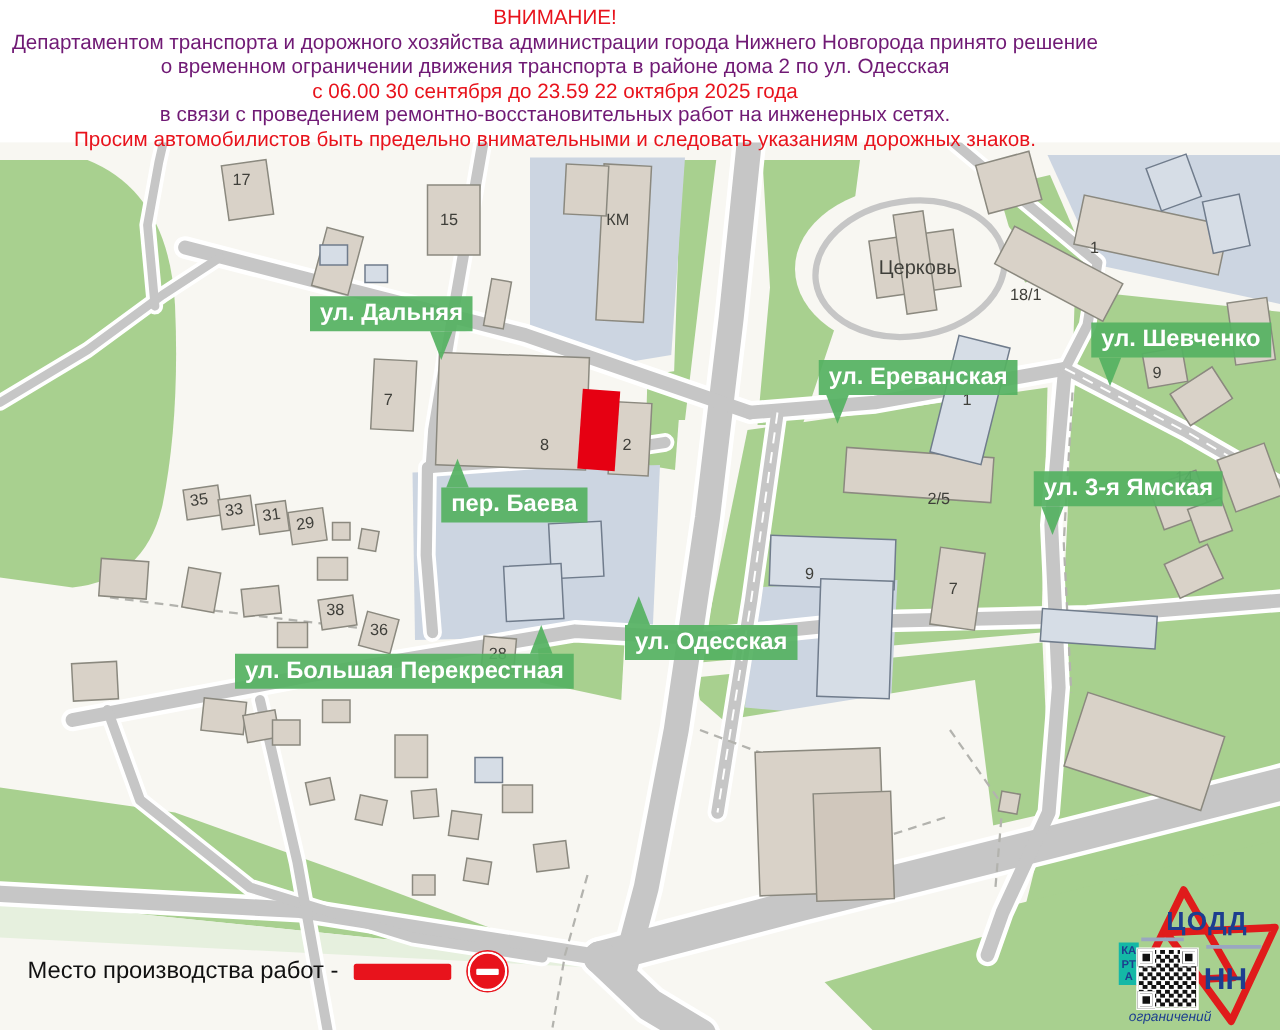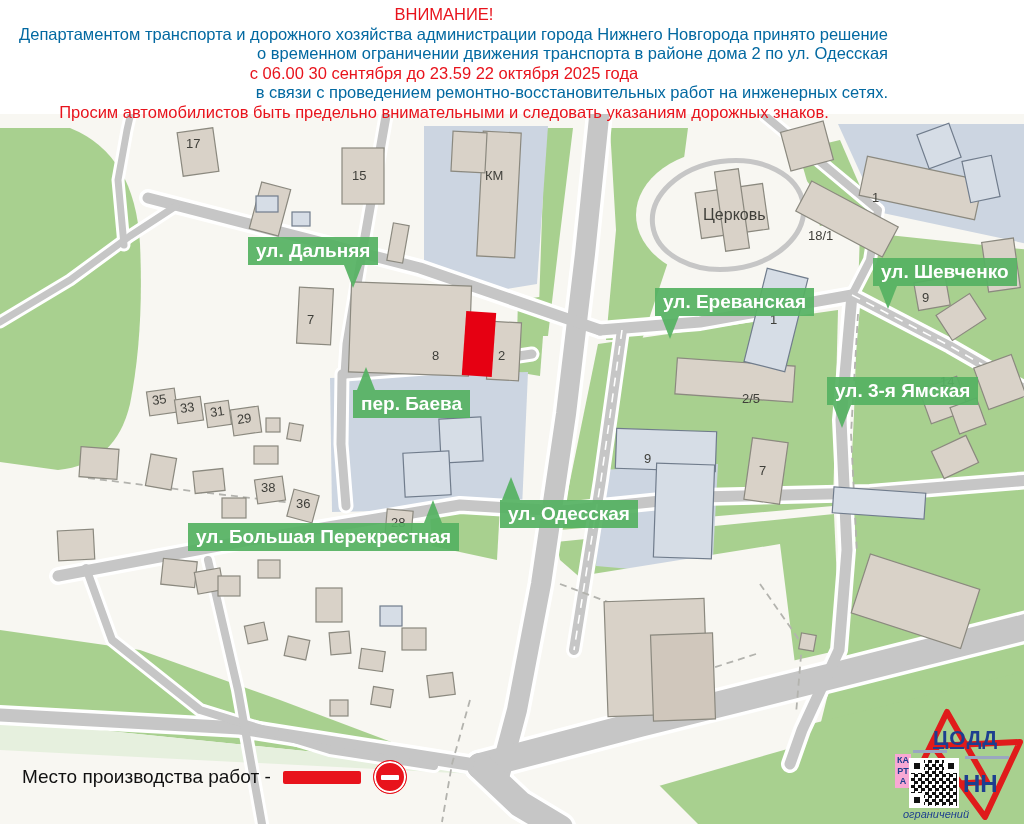--- a/index.html
+++ b/index.html
@@ -2,44 +2,44 @@
 <html><head>
 <meta charset="utf-8">
 <style>
   html,body{margin:0;padding:0;}
   body{width:1024px;height:824px;position:relative;overflow:hidden;
        font-family:"Liberation Sans","DejaVu Sans",sans-serif;background:#ffffff;}
   
   .hdr{position:absolute;left:0;top:5px;width:888px;text-align:center;z-index:30;}
   .hdr div{line-height:19.5px;font-size:16.5px;}
   .hdr .red{color:#e8131c;}
-  .hdr .blk{color:#0369a1;text-align:right;}
+  .hdr .blk{color:#701a75;}
   
   #map{position:absolute;left:0;top:114px;width:1024px;height:710px;background:#f8f7f2;}
   #overlay{position:absolute;left:0;top:114px;width:1024px;height:710px;z-index:10;padding-left:36px;}
   .bnum{position:absolute;font-size:13px;color:#3f3f3a;white-space:nowrap;}
   .street-label{position:absolute;background:rgba(85,178,98,.93);color:#fff;
      font-weight:bold;font-size:19px;line-height:22px;padding:3px 8px;white-space:nowrap;z-index:12;}
   .ptr{position:absolute;width:0;height:0;border-left:9px solid transparent;border-right:9px solid transparent;}
   .ptr-down{top:100%;border-top:23px solid rgba(85,178,98,.93);}
   .ptr-up{bottom:100%;border-bottom:23px solid rgba(85,178,98,.93);}
   
   #legend{position:absolute;left:22px;top:760px;z-index:25;display:flex;align-items:center;}
   #legend .txt{font-size:19px;color:#111;}
   #legend .bar{width:78px;height:13px;background:#e8131c;border-radius:2px;margin-left:12px;}
   #legend .sign{width:32px;height:32px;border-radius:50%;background:#e8131c;margin-left:12px;
       box-shadow:inset 0 0 0 2px #fff, inset 0 0 0 9px #e8131c;position:relative;border:1px solid #e8131c;}
   #legend .sign::after{content:"";position:absolute;left:7px;top:13.5px;width:18px;height:5px;background:#fff;border-radius:1px;}
   
   #logo{position:absolute;left:893px;top:698px;width:131px;height:124px;z-index:26;}
   #logo svg{position:absolute;left:0;top:0;}
-  #logo .codd{position:absolute;left:40px;top:28px;font-size:21px;font-weight:bold;color:#1d3e8f;letter-spacing:1px;text-decoration:underline;}
+  #logo .codd{position:absolute;left:40px;top:28px;font-size:21px;font-weight:bold;color:#1d3e8f;letter-spacing:1px;}
   #logo .nn{position:absolute;left:70px;top:72px;font-size:24px;font-weight:bold;color:#1d3e8f;}
   #logo .karta{position:absolute;left:2px;top:56px;width:16px;font-size:9px;font-weight:bold;color:#1d3e8f;
-      background:#f9a8d4;word-break:break-all;line-height:10.5px;text-align:center;padding:1px 0;}
+      background:#14b8a6;word-break:break-all;line-height:10.5px;text-align:center;padding:1px 0;}
   #logo .ogr{position:absolute;left:10px;top:110px;font-size:11px;font-style:italic;color:#1d3e8f;}
   #logo .qr{position:absolute;left:16px;top:60px;width:46px;height:46px;border:2px solid #fff;
       background:repeating-conic-gradient(#111 0% 25%, #fff 0% 50%) 0 0/7px 7px;}
   #logo .qr i{position:absolute;width:10px;height:10px;background:#111;border:2px solid #fff;box-shadow:inset 0 0 0 2px #fff;}
   #logo .qr i.a{left:-1px;top:-1px;} #logo .qr i.b{right:-1px;top:-1px;} #logo .qr i.c{left:-1px;bottom:-1px;}
   #logo .mark{position:absolute;height:3px;background:#9aa7c0;}
 </style>
 </head>
 <body>
 

